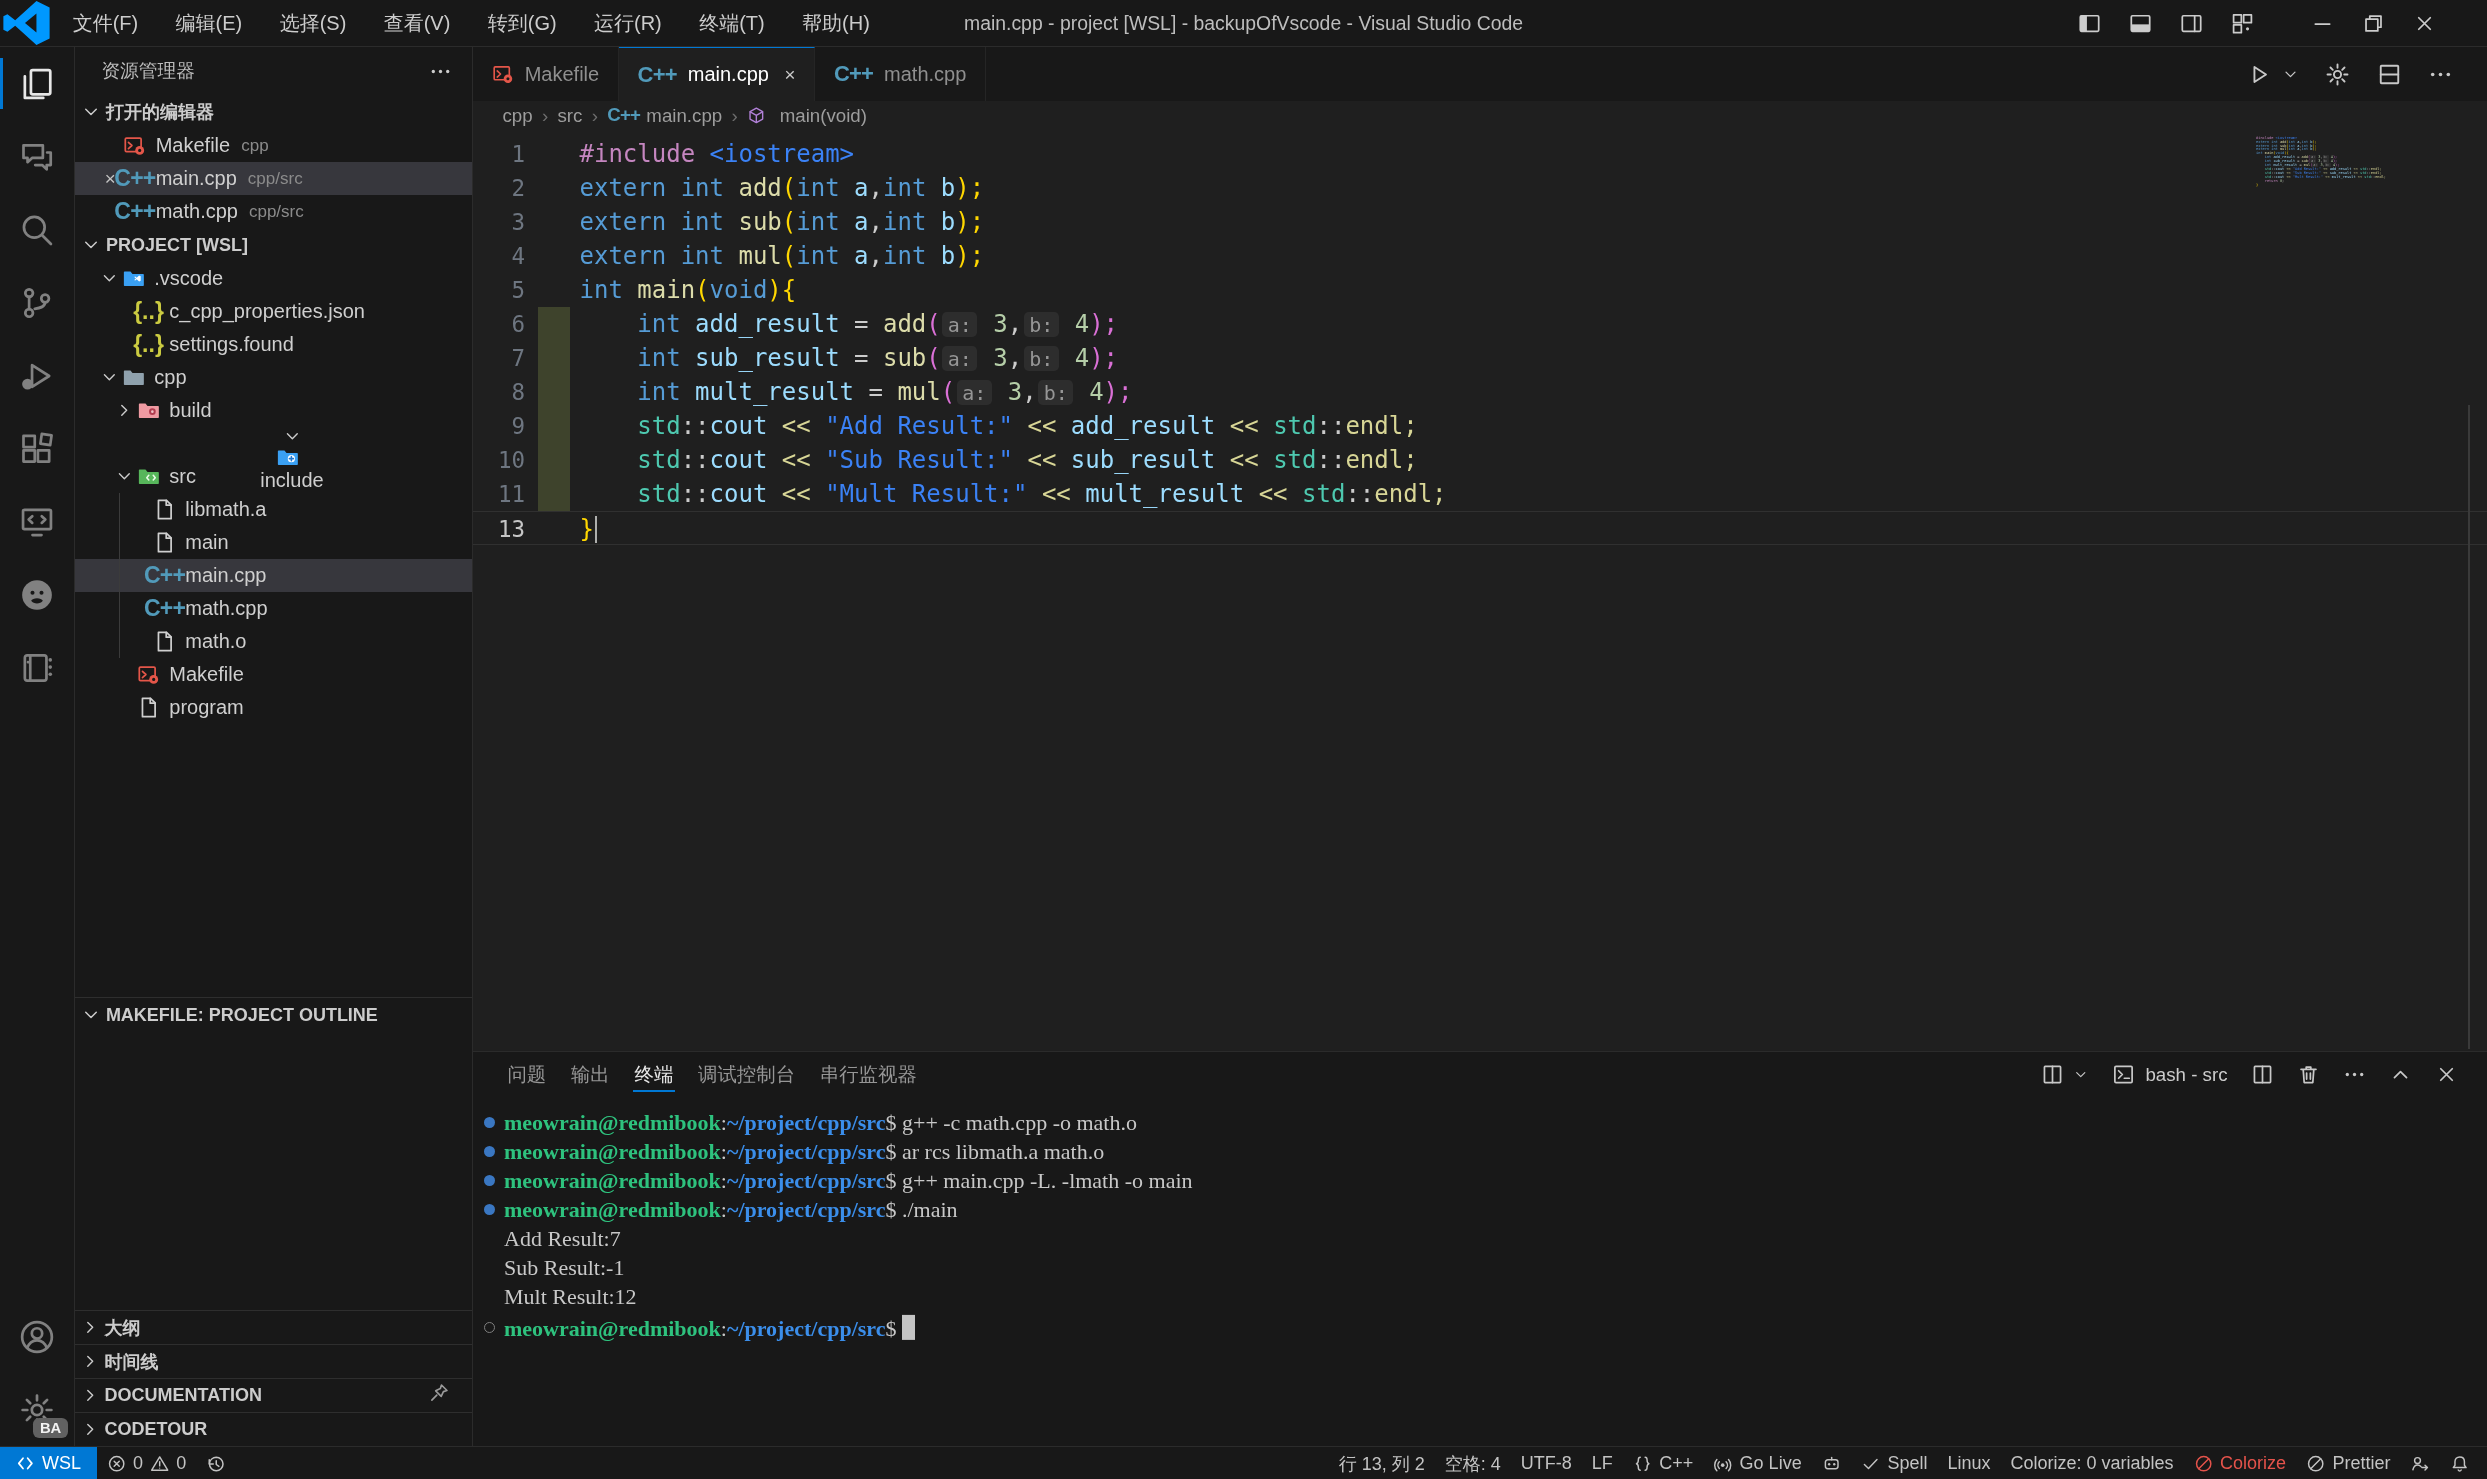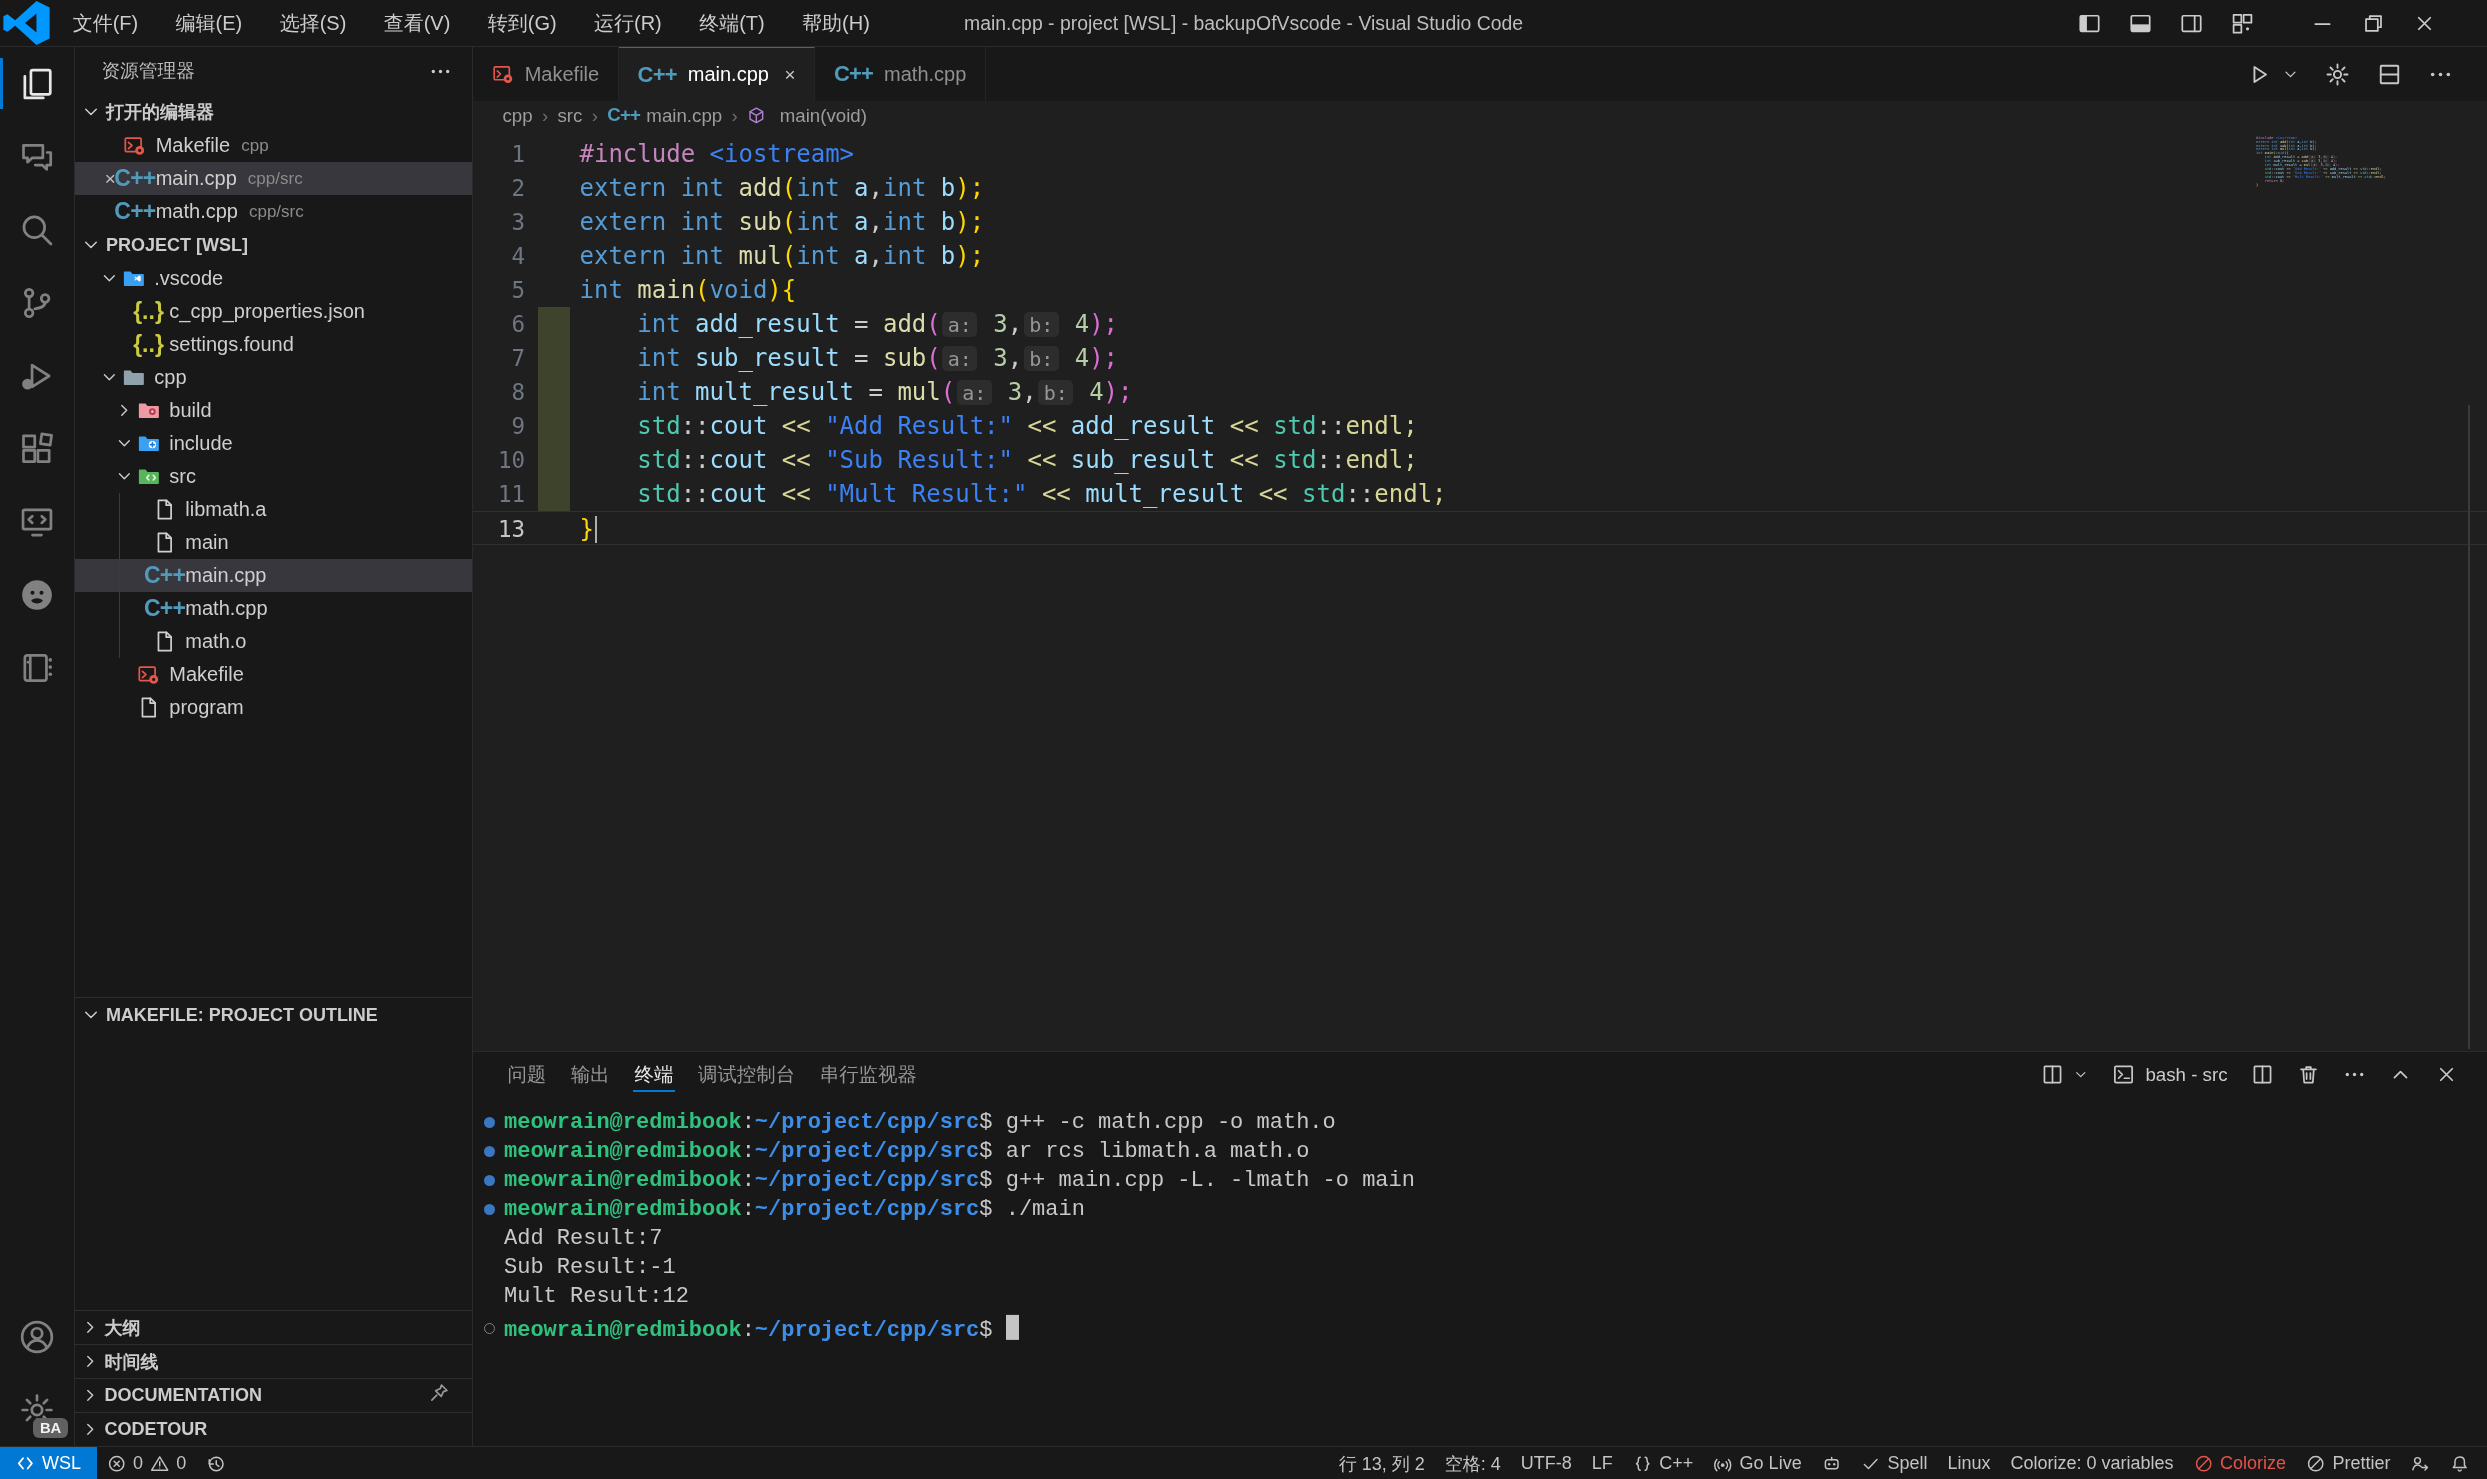--- a/index.html
+++ b/index.html
@@ -82,21 +82,21 @@
 
   
   .panel { height:395px; flex:none; border-top:0.8px solid #2b2b2b; background:#181818; display:flex; flex-direction:column; }
   .panel-top { height:45px; flex:none; display:flex; align-items:center; padding-left:22px; }
   .ptab { padding:0 12.4px; height:100%; display:flex; align-items:center; font-size:19.4px; color:#969696; position:relative; }
   .ptab.active { color:#e7e7e7; }
   .ptab.active::after { content:""; position:absolute; left:11px; right:11px; bottom:4.7px; height:2.3px; background:#0078d4; }
   .panel-actions { margin-left:auto; display:flex; align-items:center; gap:23px; padding-right:29.5px; color:#c8c8c8; font-size:23px; }
   .panel-actions .mini { font-size:15.5px; margin-left:-14px; }
   .panel-actions .tlabel { font-size:18.7px; color:#cccccc; margin-left:-12.4px; }
-  .term { flex:1; padding:11px 0 0 11px; font-family:Liberation Mono, monospace; font-size:22px; line-height:29px; color:#cccccc; }
+  .term { flex:1; padding:11px 0 0 11px; font-family:Liberation Serif, serif; font-size:22px; line-height:29px; color:#cccccc; }
   .tline { display:flex; white-space:pre; }
   .tdeco { width:20px; flex:none; display:flex; align-items:center; }
   .tdeco i { width:11px; height:11px; border-radius:50%; }
   .tdeco.filled i { background:#3a77c2; }
   .tdeco.hollow i { border:1.6px solid #7f7f7f; }
   .tg { color:#2ec27e; font-weight:bold; } .tb2 { color:#3b8eea; font-weight:bold; } .tw { color:#c8c8c8; }
   .tcursor { display:inline-block; width:13.2px; height:25px; background:#c4c4c4; transform:translateY(3.9px); }
 
   
   .statusbar { height:34px; background:#181818; border-top:0.8px solid #2b2b2b; display:flex; align-items:center; font-size:18px; color:#c3c3c3; }
@@ -393,21 +393,21 @@
           </span>
           <span class="ic ficon" style="font-size: 23px;">
             <svg viewBox="0 0 16 16" fill="none" stroke="currentColor" stroke-width="1.2" stroke-linecap="round" stroke-linejoin="round">
               <path d="M1.3 3.2h4.6l1.4 1.7h7.4c.3 0 .5.2.5.5v7.3c0 .3-.2.5-.5.5H1.8c-.3 0-.5-.2-.5-.5V3.7c0-.3.2-.5.5-.5z" fill="#ef9aa2" stroke="none"></path>
               <circle cx="10.7" cy="8.8" r="2.3" fill="#b23c4f" stroke="none"></circle>
               <circle cx="10.7" cy="8.8" r=".9" fill="#f3c3c8" stroke="none"></circle>
             </svg>
           </span>
           <span>build</span>
         </div>
-        <div class="row" style="padding-left: 37px;">
+        <div class="row" style="padding-left: 37px; flex-direction: column;">
           <span class="chev">
             <span class="ic" style="font-size: 18.7px;">
               <svg viewBox="0 0 16 16" fill="none" stroke="currentColor" stroke-width="1.2" stroke-linecap="round" stroke-linejoin="round">
                 <path d="M3.8 5.8L8 10l4.2-4.2"></path>
               </svg>
             </span>
           </span>
           <span class="ic ficon" style="font-size: 23px;">
             <svg viewBox="0 0 16 16" fill="none" stroke="currentColor" stroke-width="1.2" stroke-linecap="round" stroke-linejoin="round">
               <path d="M1.3 3.2h4.6l1.4 1.7h7.4c.3 0 .5.2.5.5v7.3c0 .3-.2.5-.5.5H1.8c-.3 0-.5-.2-.5-.5V3.7c0-.3.2-.5.5-.5z" fill="#3aa0f3" stroke="none"></path>

